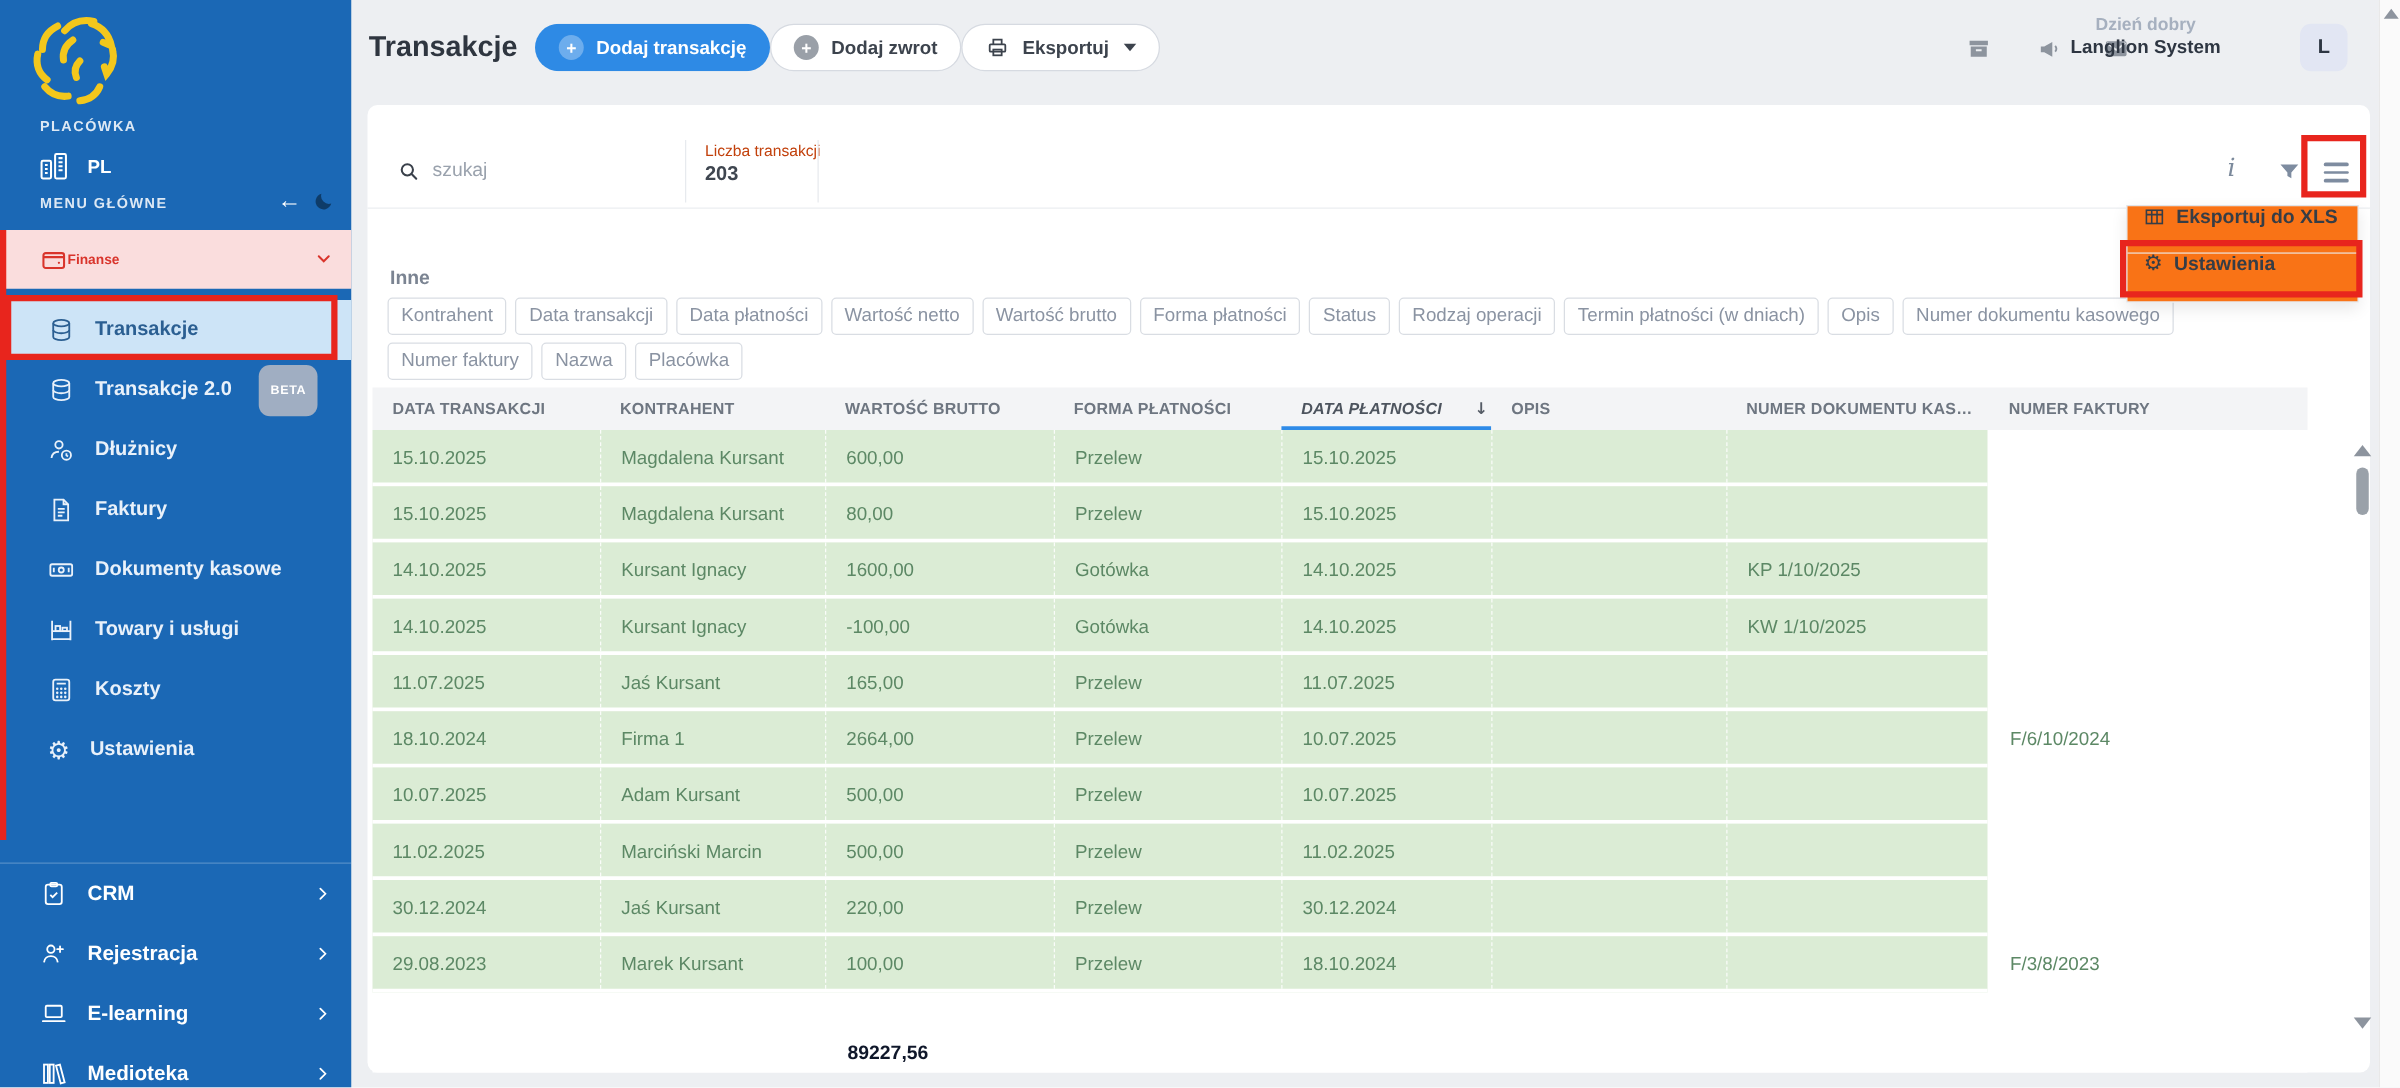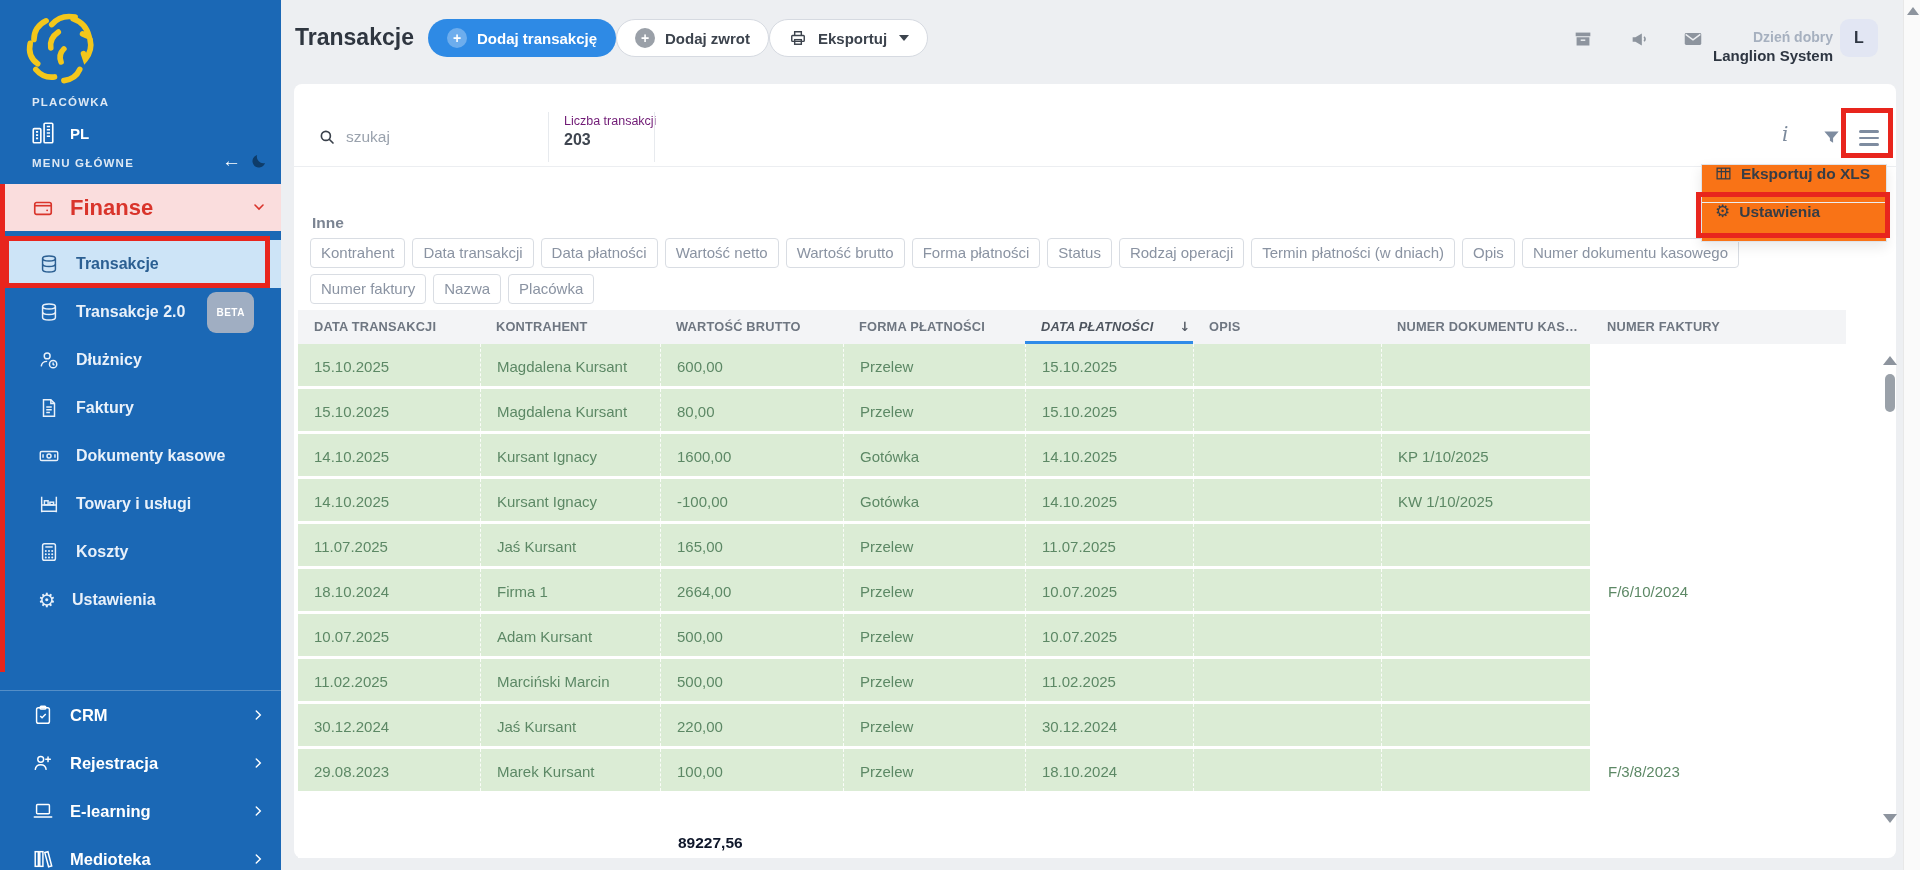--- a/index.html
+++ b/index.html
@@ -10,21 +10,21 @@
   
   .sidebar{position:absolute;left:0;top:0;width:281px;height:870px;background:#1b68b5;color:#fff;z-index:10}
   .logo{position:absolute;left:14px;top:4px}
   .side-label{position:absolute;left:32px;font-size:11.5px;font-weight:700;letter-spacing:1.2px;color:rgba(255,255,255,.85)}
   .pl-row{position:absolute;left:30px;top:118px;display:flex;align-items:center;gap:14px;height:30px;cursor:pointer}
   .pl-row .lbl{font-size:15px;font-weight:700}
   .menu-glowne{top:157px}
   .collapse-arrow{position:absolute;left:222px;top:150px;font-size:19px;color:#fff;cursor:pointer}
   .moon{position:absolute;left:250px;top:152px;cursor:pointer}
   .red-strip{position:absolute;left:0;top:184px;width:5px;height:488px;background:#e8251d;z-index:6}
-  .finanse{position:absolute;left:0;top:184px;width:281px;height:47px;background:#fadddd;color:#d9342b;display:flex;align-items:center;gap:16px;padding-left:32px;font-size:22px;font-weight:700;cursor:pointer}
+  .finanse{position:absolute;left:0;top:184px;width:281px;height:47px;background:#fadddd;color:#d9342b;display:flex;align-items:center;padding-left:32px;font-size:11px;font-weight:700;cursor:pointer}
   .finanse .chev{position:absolute;right:14px;top:15px}
   .submenu{position:absolute;left:0;top:240px;width:281px}
   .s-sub{display:flex;align-items:center;gap:16px;height:48px;padding-left:38px;font-size:16px;font-weight:600;color:#e9f1fa;cursor:pointer}
   .s-sub.active{background:#cde4f7;color:#2b5f92}
   .badge{margin-left:6px;background:#a0aec2;color:#fff;font-size:10px;font-weight:700;letter-spacing:.5px;padding:15px 9px;border-radius:9px}
   .badge:empty{display:none}
   .bottom-menu{position:absolute;left:0;top:690px;width:281px;border-top:1px solid rgba(255,255,255,.25)}
   .s-main{display:flex;align-items:center;gap:16px;height:48px;padding-left:32px;font-size:16.5px;font-weight:700;color:#fff;position:relative;cursor:pointer}
   .s-main .chev-r{position:absolute;right:16px;top:17px}
   .ic{flex:0 0 auto;display:flex;align-items:center;justify-content:center}
@@ -35,32 +35,32 @@
   .btn{position:absolute;top:19px;height:38px;border-radius:19px;display:inline-flex;align-items:center;gap:10px;padding:0 18px;font-size:15px;font-weight:700;cursor:pointer;border:1px solid transparent;background:#fff}
   .btn-primary{left:428px;background:#2e8ae5;color:#fff}
   .btn-outline{border-color:#d6dae1;color:#3c434d}
   .btn-zwrot{left:616px}
   .btn-export{left:769px}
   .plus-circle{width:20px;height:20px;border-radius:50%;display:flex;align-items:center;justify-content:center;font-size:14px;font-weight:700;line-height:1}
   .plus-blue{background:rgba(255,255,255,.3);color:#fff}
   .plus-grey{background:#9aa0a8;color:#fff}
   .caret-down{width:0;height:0;border-left:5px solid transparent;border-right:5px solid transparent;border-top:6px solid #3c434d;margin-left:2px}
   .top-ic{position:absolute;top:28px;cursor:pointer}
-  .greeting{position:absolute;left:1600px;top:29px;width:233px;text-align:right;line-height:1.25}
+  .greeting{position:absolute;left:1600px;top:11px;width:233px;text-align:center;line-height:1.25}
   .greet-1{font-size:14px;font-weight:700;color:#a6b0bf}
   .greet-2{font-size:15px;font-weight:700;color:#2e3642}
   .avatar{position:absolute;left:1840px;top:19px;width:38px;height:38px;border-radius:9px;background:#e2e6f3;display:flex;align-items:center;justify-content:center;font-size:16px;font-weight:700;color:#2e3642;cursor:pointer}
 
   
   .card{position:absolute;left:294px;top:84px;width:1602px;height:774px;background:#fff;border-radius:8px;z-index:5}
   .search-ic{position:absolute;left:24px;top:44px}
   .search-input{position:absolute;left:52px;top:38px;width:190px;height:30px;border:none;outline:none;font-size:15.5px;color:#3f4650;font-family:"Liberation Sans",sans-serif}
   .search-input::placeholder{color:#9aa2ad}
   .vdiv{position:absolute;top:28px;width:1px;height:50px;background:#e7eaee}
-  .count-label{position:absolute;left:270px;top:30px;font-size:12.5px;color:#701a75}
+  .count-label{position:absolute;left:270px;top:30px;font-size:12.5px;color:#c2410c}
   .count-value{position:absolute;left:270px;top:47px;font-size:16px;font-weight:700;color:#3f4650}
   .toolbar-div{position:absolute;left:0;top:82px;width:1602px;height:1px;background:#eceef1}
   .info-ic{position:absolute;left:1488px;top:38px;font-family:"DejaVu Serif",serif;font-style:italic;font-size:20px;color:#7c8a9c;cursor:pointer}
   .funnel-ic{position:absolute;left:1528px;top:44px;cursor:pointer}
   .burger{position:absolute;left:1565px;top:46px;width:20px;cursor:pointer}
   .burger i{display:block;height:2.5px;background:#7e8ca0;border-radius:2px;margin-bottom:4px}
 
   .inne-label{position:absolute;left:18px;top:130px;font-size:15.5px;font-weight:700;color:#7b8492}
   .chips{position:absolute;left:16px;display:flex;gap:7px;white-space:nowrap}
   .chips-1{top:154px}.chips-2{top:190px}

